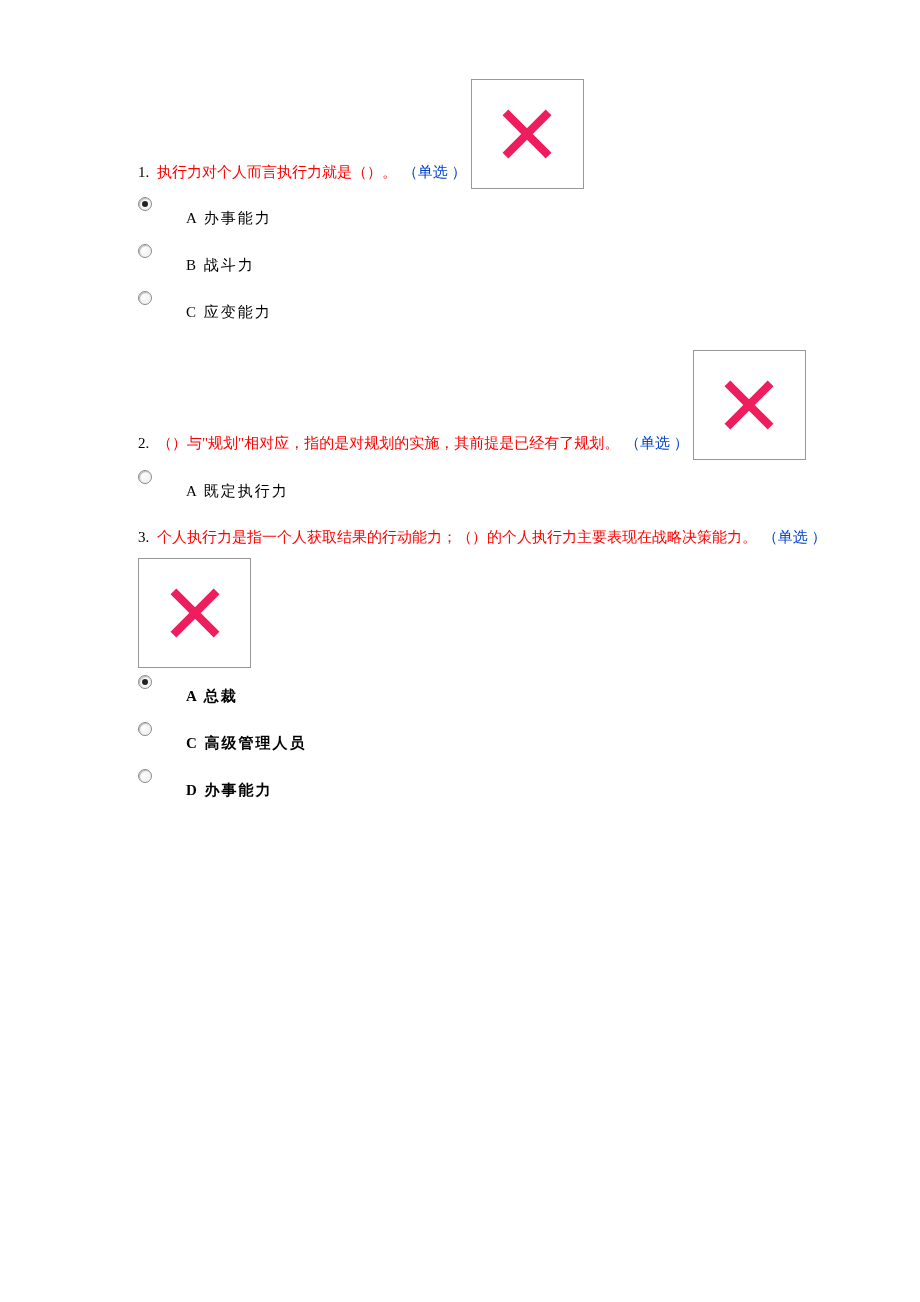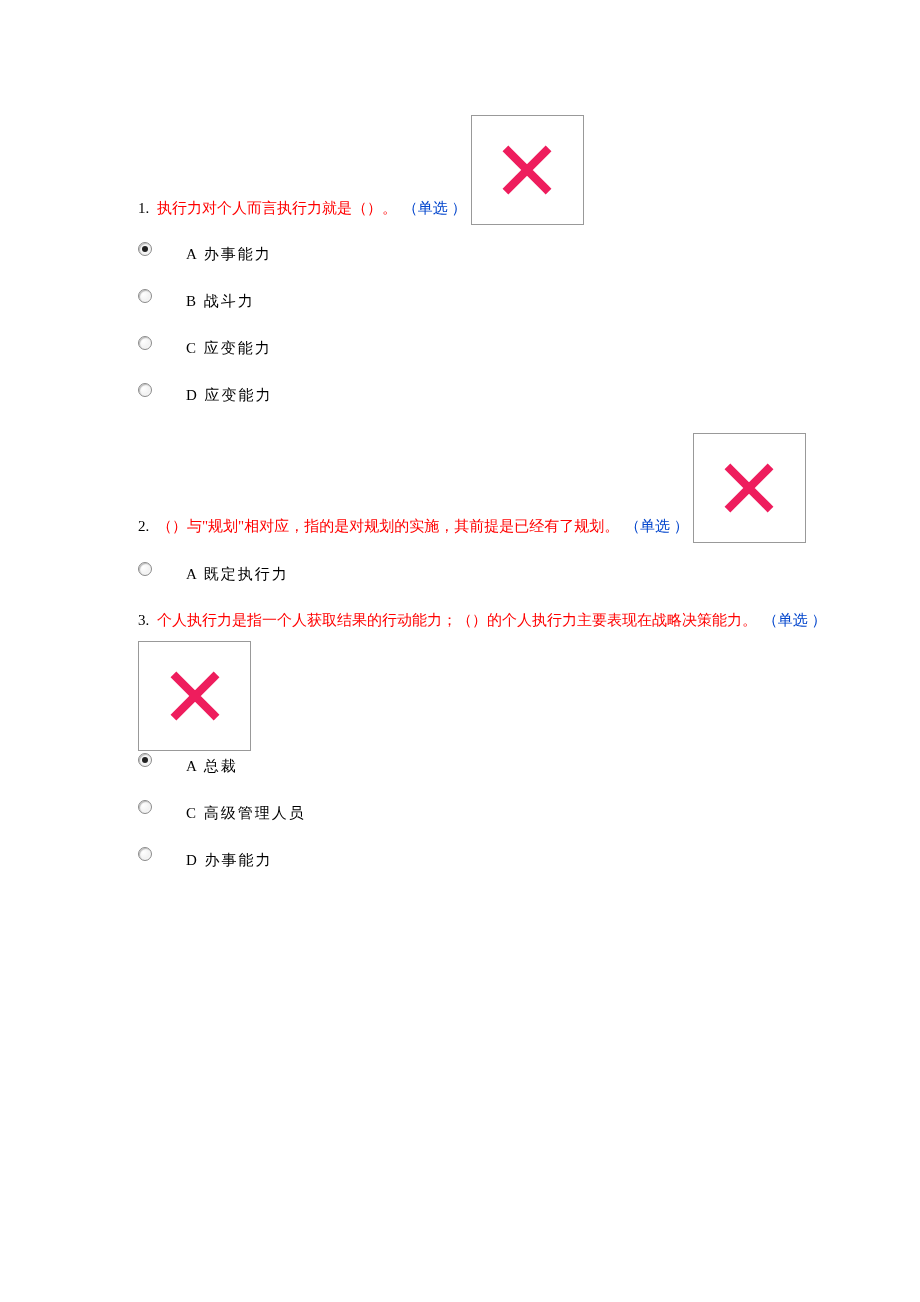--- a/index.html
+++ b/index.html
@@ -6,21 +6,21 @@
     body {
       background: #ffffff;
       font-family: "SimSun", "宋体", serif;
       font-size: 15px;
       color: #000;
       width: 920px;
       min-height: 1302px;
       position: relative;
     }
     .content {
-      padding: 115px 0 0 138px;
+      padding: 79px 0 0 138px;
       width: 852px;
     }
     .question-block {
       margin-bottom: 2px;
     }
     .q-num { color: #000; margin-right: 4px; }
     .q-text { color: #ff0000; }
     .q-type { color: #0044cc; margin-left: 2px; }
     .mark-box {
       border: 1px solid #999;
@@ -28,21 +28,21 @@
       align-items: center;
       justify-content: center;
       background: #fff;
       margin: 0 0 0 4px;
     }
     .mark-box.large { width: 113px; height: 110px; }
     .mark-box.large svg { width: 56px; height: 56px; }
     .options { }
     .option-row {
       display: flex;
-      align-items: center;
+      align-items: flex-start;
       margin-bottom: 28px;
     }
     .radio {
       width: 14px; height: 14px;
       border-radius: 50%;
       border: 1px solid #8b8b8b;
       background: radial-gradient(circle at 35% 35%, #fff 0%, #f3f3f3 55%, #d9d9d9 100%);
       box-shadow: inset 1px 1px 1px rgba(0,0,0,0.25), inset -1px -1px 1px rgba(255,255,255,0.6);
       position: relative;
       margin-right: 34px;
@@ -115,24 +115,20 @@
         <span class="option-label">A 办事能力</span>
       </div>
       <div class="option-row">
         <span class="radio"></span>
         <span class="option-label">B 战斗力</span>
       </div>
       <div class="option-row">
         <span class="radio"></span>
         <span class="option-label">C 应变能力</span>
       </div>
-      <div class="option-row">
-        <span class="radio"></span>
-        <span class="option-label">D 应变能力</span>
-      </div>
     </div>
   </div>
 
   <div class="question-block">
     <div class="q2-header-wrap">
       <span class="q2-text-part">
         <span class="q-num">2.</span>
         <span class="q-text">（）与"规划"相对应，指的是对规划的实施，其前提是已经有了规划。</span>
         <span class="q-type">（单选 ）</span>
       </span>
@@ -156,21 +152,21 @@
       <span class="q-text">个人执行力是指一个人获取结果的行动能力；（）的个人执行力主要表现在战略决策能力。</span>
       <span class="q-type">（单选 ）</span>
     </div>
     <div class="q3-mark-wrap">
       <span class="mark-box large" style="margin-left:0;">
         <svg viewBox="0 0 24 24">
             <path d="M4 4 L20 20 M20 4 L4 20" stroke="#ee1d5d" stroke-width="3.5" stroke-linecap="square" fill="none"></path>
           </svg>
       </span>
     </div>
-    <div class="options" style="margin-top:6px;">
+    <div class="options" style="margin-top:19px;font-weight:bold;">
       <div class="option-row">
         <span class="radio selected"></span>
         <span class="option-label">A 总裁</span>
       </div>
       <div class="option-row">
         <span class="radio"></span>
         <span class="option-label">C 高级管理人员</span>
       </div>
       <div class="option-row">
         <span class="radio"></span>

